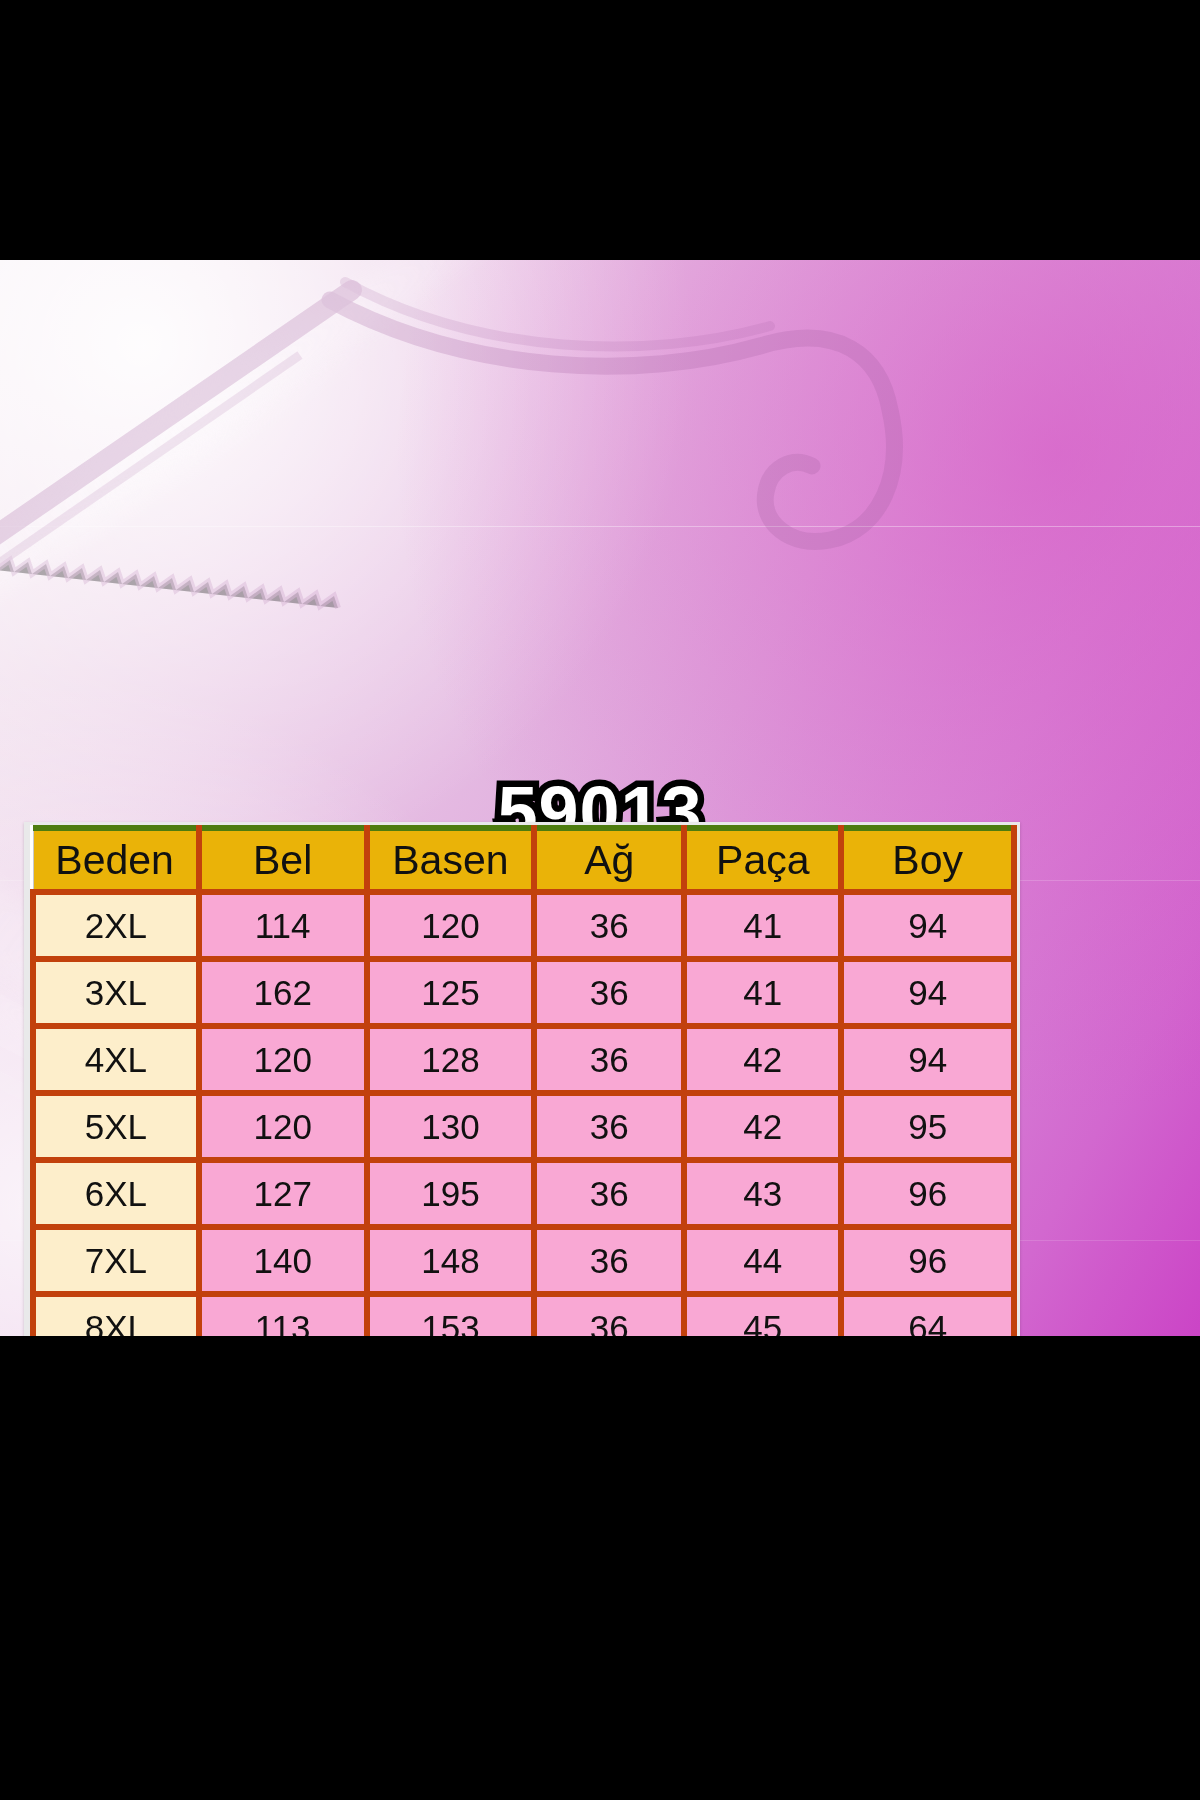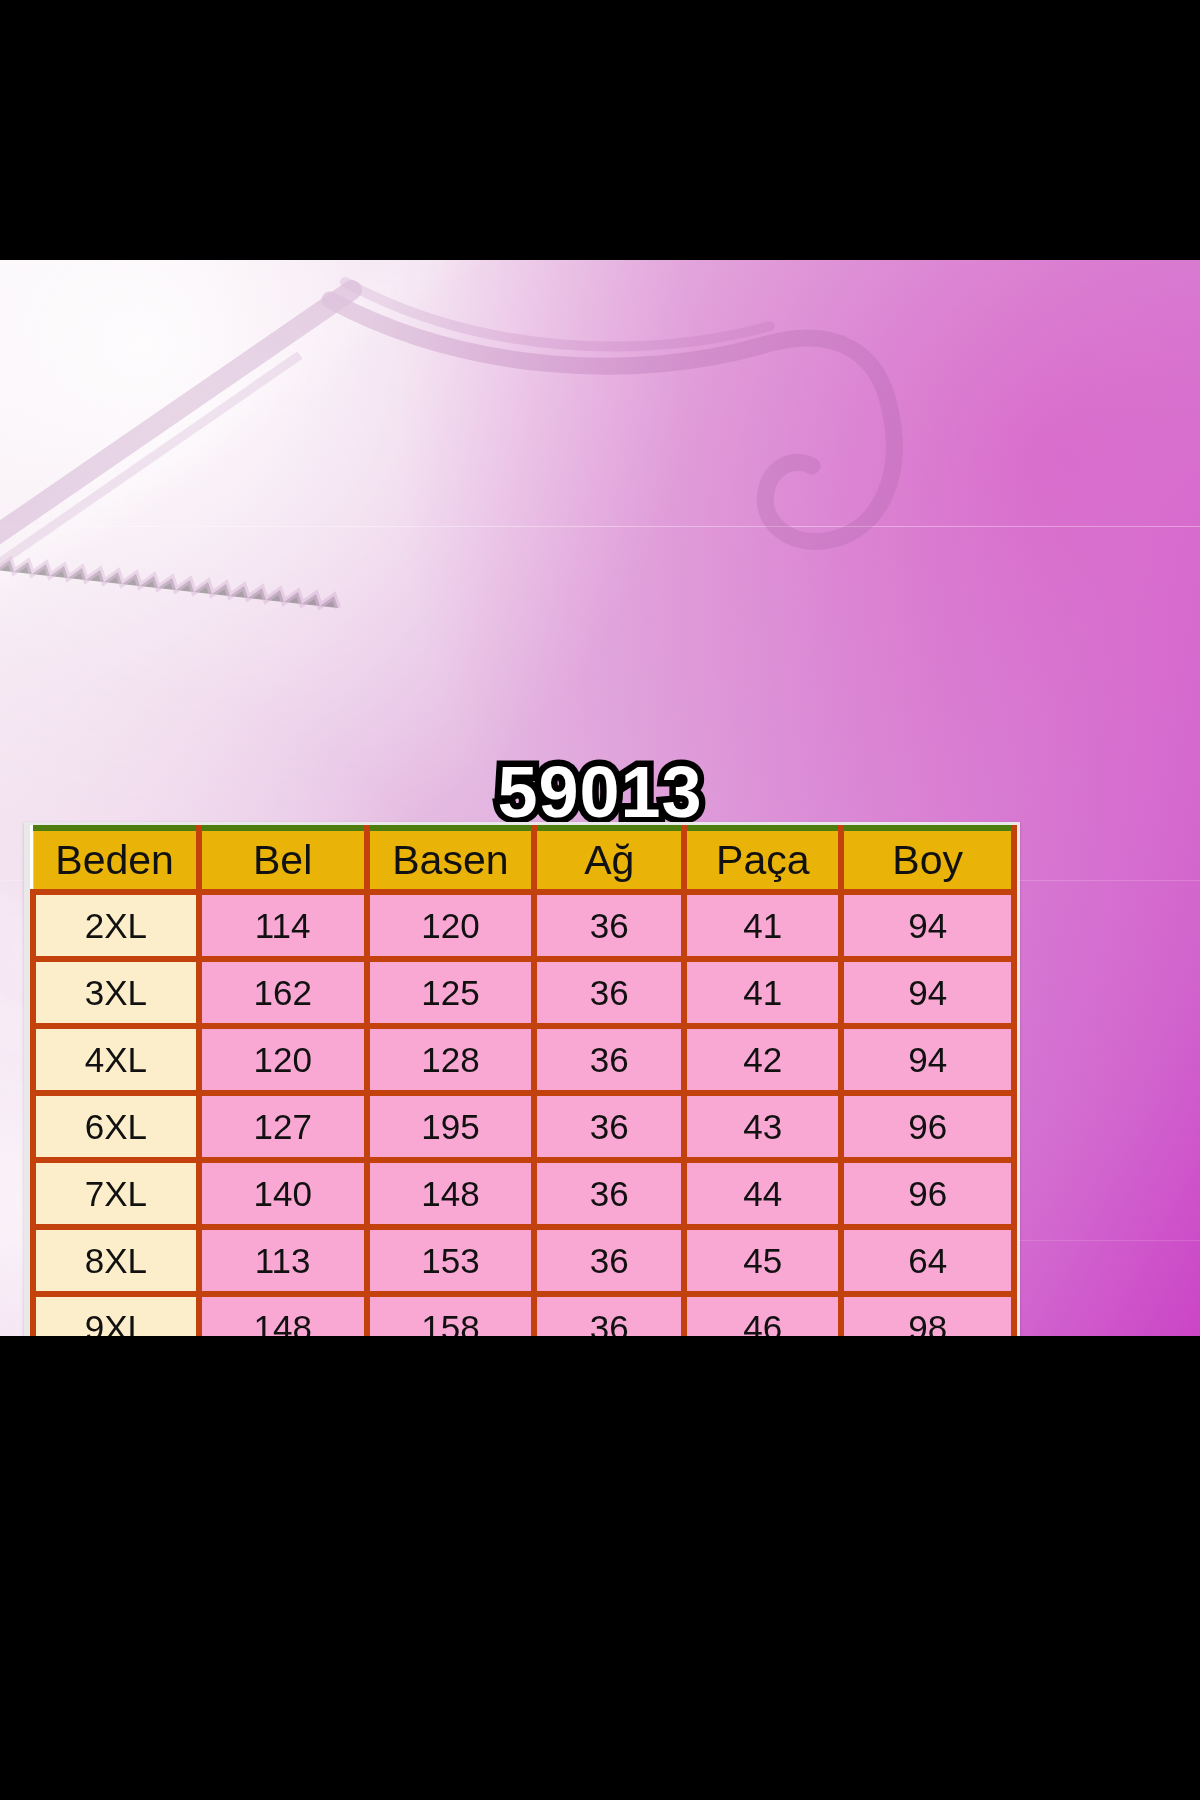--- a/index.html
+++ b/index.html
@@ -29,21 +29,21 @@
   #streak2{left:-320px;top:250px;width:820px;height:26px;transform:rotate(-33deg);opacity:.5;}
   #streak3{left:-300px;top:760px;width:950px;height:70px;transform:rotate(36deg);opacity:.55;}
   #streak4{left:-200px;top:900px;width:900px;height:34px;transform:rotate(35deg);opacity:.4;}
   .hline{position:absolute;left:0;width:1200px;height:1px;background:rgba(255,255,255,.35);}
 
   
   #hanger{position:absolute;left:0;top:0;width:1200px;height:1076px;opacity:.30;pointer-events:none;}
 
   
   #title{
-    position:absolute;left:0;top:496px;width:1200px;text-align:center;z-index:20;
+    position:absolute;left:0;top:516px;width:1200px;text-align:center;z-index:20;
     font-family:"Liberation Sans",sans-serif;font-weight:bold;font-size:72px;letter-spacing:1px;
     color:#ffffff;line-height:1;
     -webkit-text-stroke:13px #000;
     paint-order:stroke fill;
     text-shadow:
       -1px -1px 0 #000, 1px -1px 0 #000, -1px 1px 0 #000, 1px 1px 0 #000;
   }
   #title-inner{position:relative;display:inline-block;}
 
   
@@ -151,20 +151,28 @@
             </tr>
             <tr>
               <td class="sizecell">4XL</td>
               <td>120</td>
               <td>128</td>
               <td>36</td>
               <td>42</td>
               <td>94</td>
             </tr>
             <tr>
+              <td class="sizecell">5XL</td>
+              <td>120</td>
+              <td>130</td>
+              <td>36</td>
+              <td>42</td>
+              <td>95</td>
+            </tr>
+            <tr>
               <td class="sizecell">6XL</td>
               <td>127</td>
               <td>195</td>
               <td>36</td>
               <td>43</td>
               <td>96</td>
             </tr>
             <tr>
               <td class="sizecell">7XL</td>
               <td>140</td>

